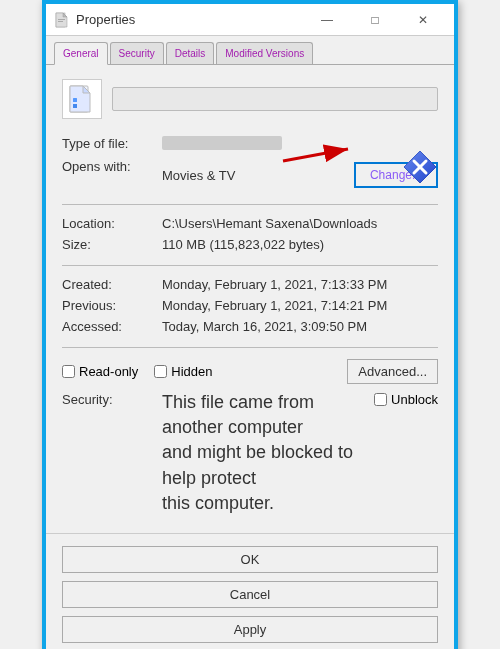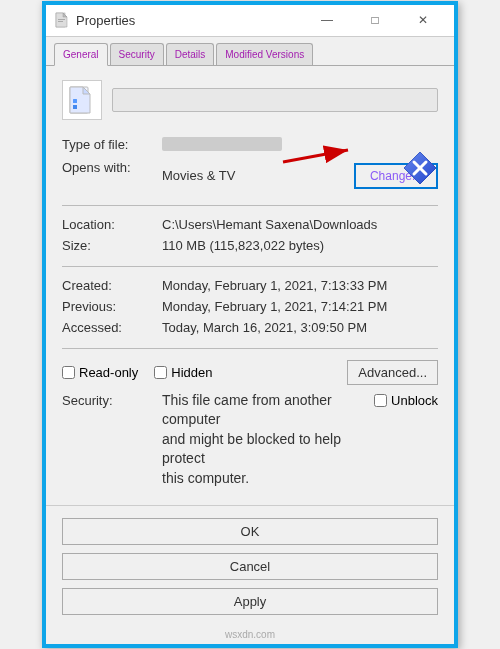--- a/index.html
+++ b/index.html
@@ -227,21 +227,21 @@
       flex-shrink: 0;
       padding-top: 2px;
     }
     .security-content {
       flex: 1;
       display: flex;
       align-items: flex-start;
       gap: 10px;
     }
     .security-text {
-      font-size: 14px;
+      font-size: 18px;
       color: #333;
       line-height: 1.4;
     }
     .unblock-group {
       display: flex;
       align-items: center;
       gap: 4px;
       flex-shrink: 0;
       padding-top: 2px;
     }

